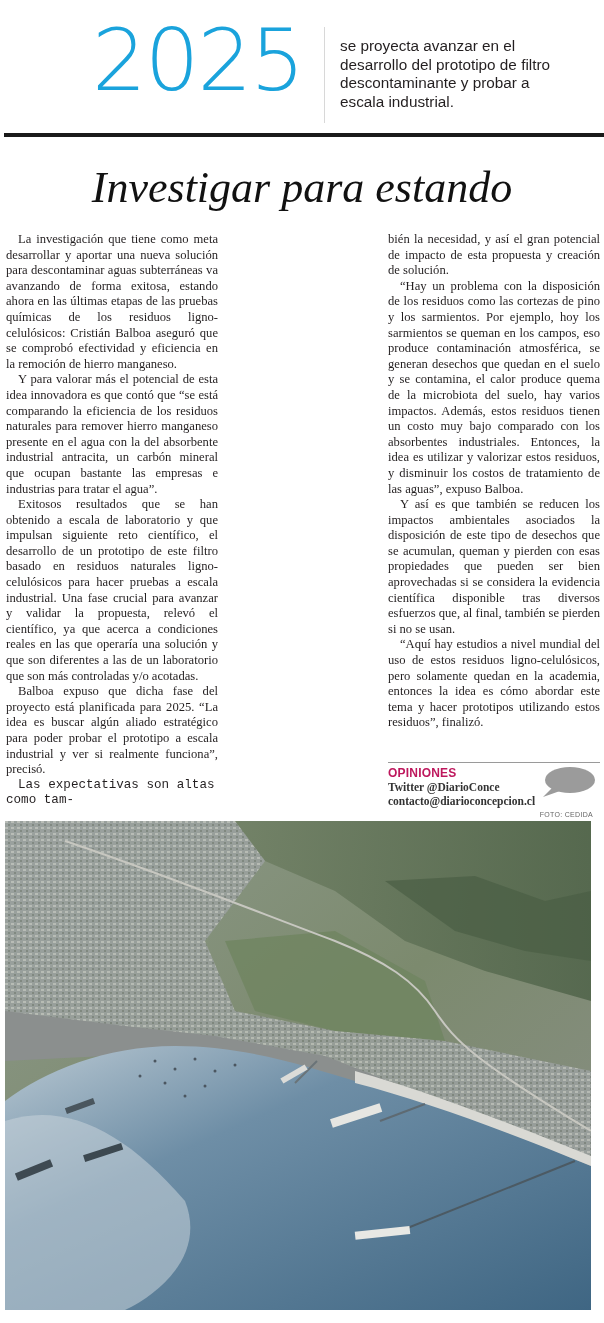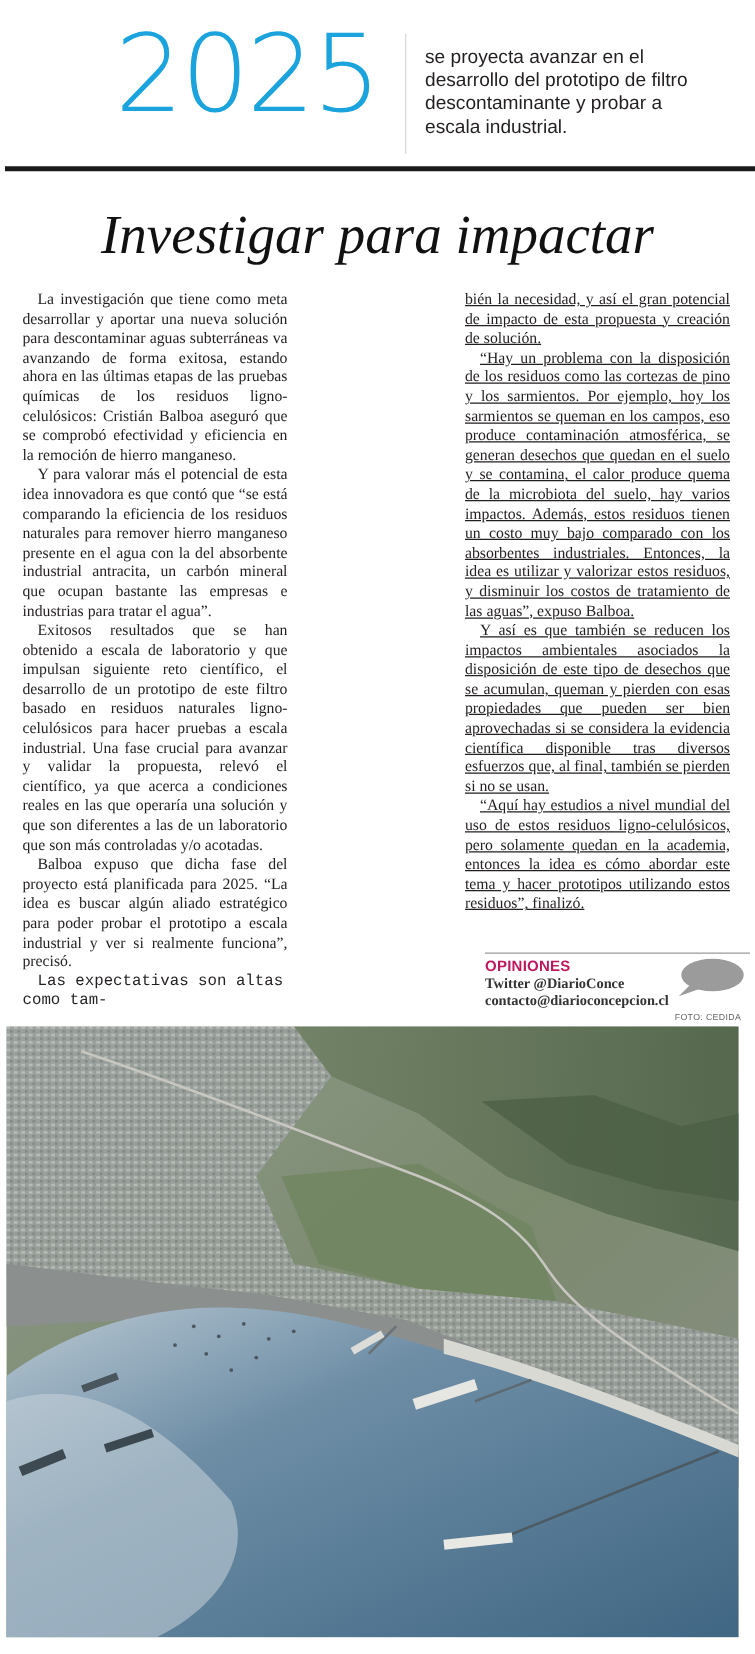--- a/index.html
+++ b/index.html
@@ -10,22 +10,22 @@
     .hero-divider { position: absolute; left: 324px; top: 27px; width: 1px; height: 96px; background: #d8d8d8; }
     .hero-text { position: absolute; left: 340px; top: 37px; width: 230px; font-family: "Liberation Sans", sans-serif; font-size: 15.3px; line-height: 18.5px; color: #231f20; }
 
     .top-rule { position: absolute; left: 4px; top: 133px; width: 600px; height: 4px; background: #1a1a1a; }
 
     .headline { position: absolute; left: 0; top: 160px; width: 604px; text-align: center; font-family: "Liberation Serif", serif; font-style: italic; font-size: 44px; line-height: 56px; color: #111; }
 
     .col { position: absolute; font-family: "Liberation Serif", serif; font-size: 12.6px; line-height: 15.6px; color: #231f20; text-align: justify; hyphens: manual; }
     .col p { margin: 0; text-indent: 12px; }
     .col p.nofirst { text-indent: 0; }
-    .col-left { left: 18px; top: 232px; width: 212px; }
-    .col-right { left: 372px; top: 232px; width: 212px; text-decoration: underline; }
+    .col-left { left: 6px; top: 232px; width: 212px; }
+    .col-right { left: 388px; top: 232px; width: 212px; }
 
     .opinions { position: absolute; left: 388px; top: 762px; width: 212px; }
     .opinions-rule { width: 212px; height: 1px; background: #9a9a9a; }
     .opinions-title { font-family: "Liberation Sans", sans-serif; font-weight: bold; font-size: 12px; line-height: 14px; color: #be185d; margin-top: 3px; letter-spacing: 0.2px; }
     .opinions-line { font-family: "Liberation Serif", serif; font-size: 11.5px; line-height: 14px; color: #333; font-weight: bold; }
     .bubble { position: absolute; left: 152px; top: 4px; width: 56px; height: 32px; }
 
     .photo-credit { position: absolute; right: 11px; top: 811px; font-family: "Liberation Sans", sans-serif; font-size: 7px; color: #666; letter-spacing: 0.3px; }
 
     .photo { position: absolute; left: 5px; top: 821px; width: 586px; height: 489px; overflow: hidden; }
@@ -35,21 +35,21 @@
 <body>
 
 <div class="hero">
   <div class="hero-year">2025</div>
   <div class="hero-divider"></div>
   <div class="hero-text">se proyecta  avanzar en el desarrollo del prototipo de filtro descontaminante y probar a escala industrial.</div>
 </div>
 
 <div class="top-rule"></div>
 
-<h1 class="headline" style="margin:0;font-weight:normal;">Investigar para impactar</h1>
+<h1 class="headline" style="margin:0;font-weight:normal;">Investigar para estando</h1>
 
 <div class="col col-left">
   <p>La investigación que tiene como meta desarrollar y aportar una nueva solución para descontaminar aguas subterráneas va avanzando de forma exitosa, estando ahora en las últimas etapas de las pruebas químicas de los residuos ligno-celulósicos: Cristián Balboa aseguró que se comprobó efectividad y eficiencia en la remoción de hierro manganeso.</p>
   <p>Y para valorar más el potencial de esta idea innovadora es que contó  que “se está comparando la eficiencia de los residuos naturales para remover hierro manganeso presente en el agua con la del absorbente industrial antracita, un carbón mineral que ocupan bastante las empresas e industrias para tratar el agua”.</p>
   <p>Exitosos resultados que se han obtenido a escala de laboratorio y que impulsan siguiente reto científico, el desarrollo de un prototipo de este filtro basado en residuos naturales ligno-celulósicos para hacer pruebas a escala industrial. Una fase crucial para avanzar y validar la propuesta, relevó el científico, ya que acerca a condiciones reales en las que operaría una solución y que son diferentes  a las de un laboratorio que son más controladas y/o acotadas.</p>
   <p>Balboa expuso que dicha fase del proyecto está planificada para 2025. “La idea es buscar algún aliado estratégico para poder probar el prototipo a escala industrial y ver si realmente funciona”, precisó.</p>
   <p style="text-align:left;font-family:Liberation Mono, monospace;">Las expectativas son altas como tam-</p>
 </div>
 
 <div class="col col-right">

